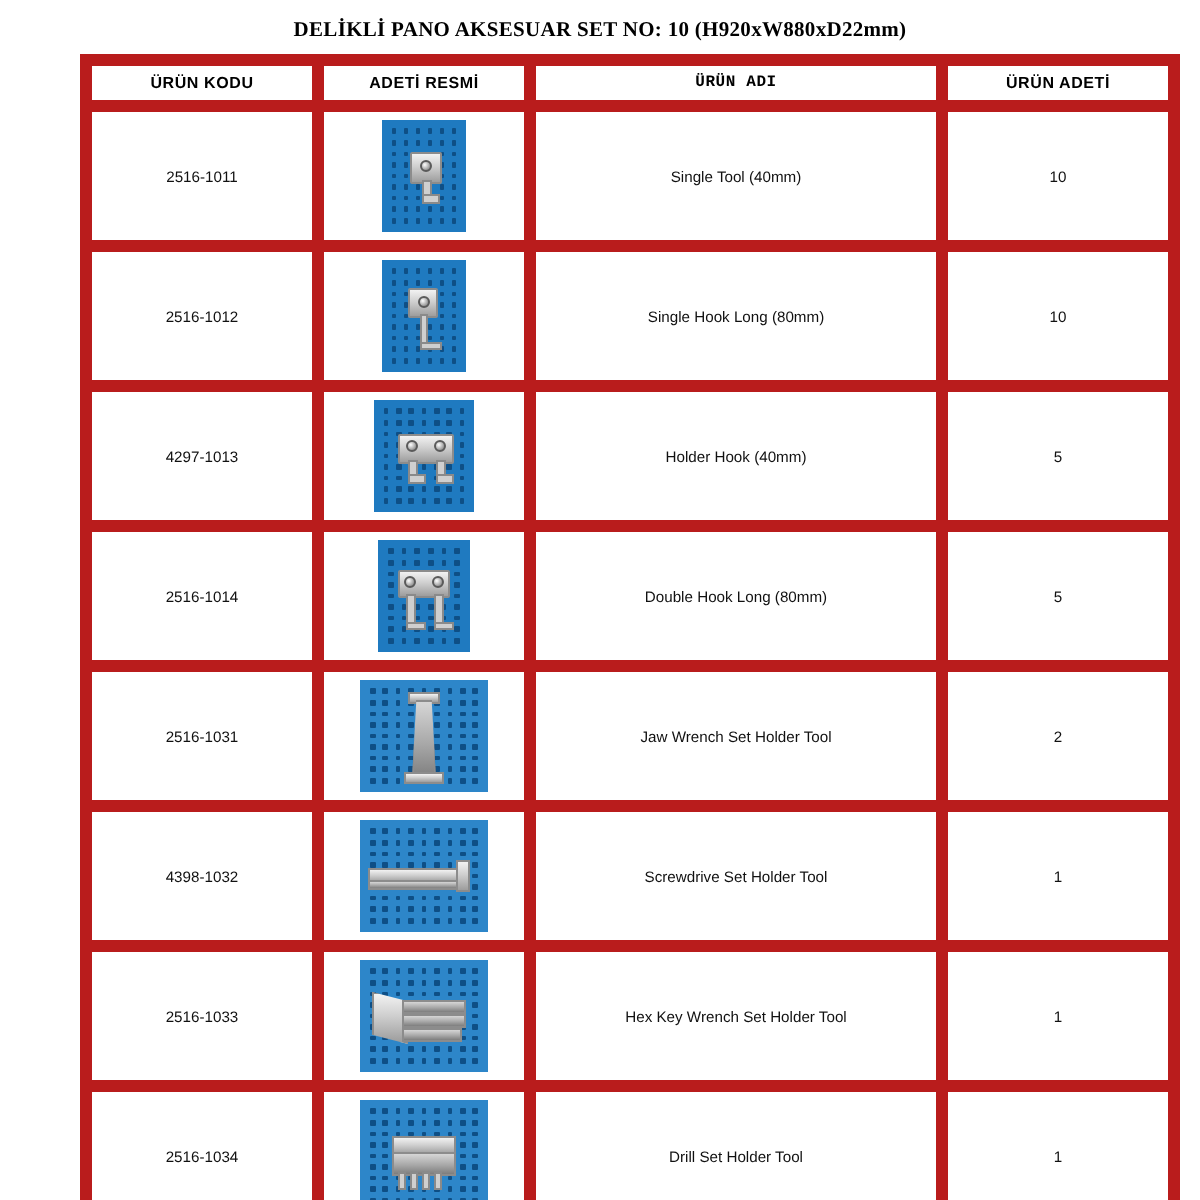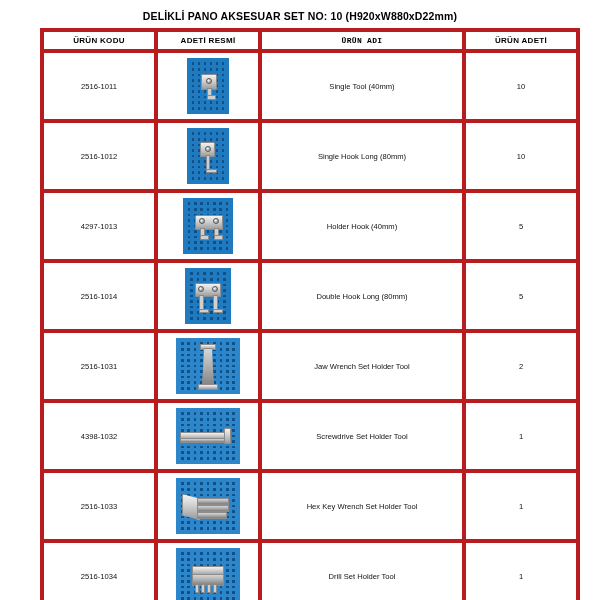--- a/index.html
+++ b/index.html
@@ -21,28 +21,29 @@
     padding: 6px 40px 0 40px;
     position: relative;
   }
   .doc-title {
     text-align: center;
     font-size: 10.5px;
     font-weight: bold;
     letter-spacing: 0.15px;
     margin: 4px 0 6px 0;
     color: #000000;
+    font-family: Liberation Serif, serif;
   }
   table.parts {
     width: 520px;
     border-collapse: collapse;
     table-layout: fixed;
   }
   table.parts th, table.parts td {
-    border: 4px solid #b91c1c;
+    border: 6px solid #b91c1c;
     text-align: center;
     vertical-align: middle;
   }
   table.parts th {
     font-size: 8px;
     font-weight: bold;
     letter-spacing: 0.3px;
     height: 17px;
     padding: 0;
     color: #000000;

